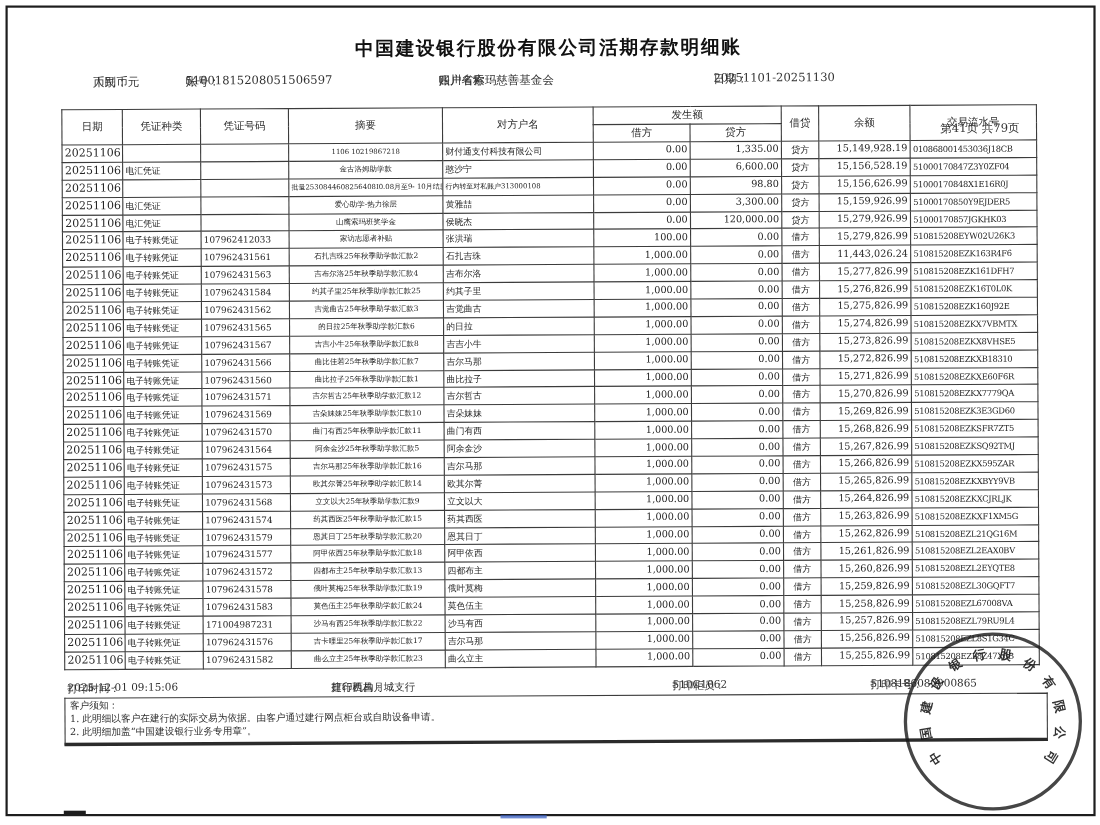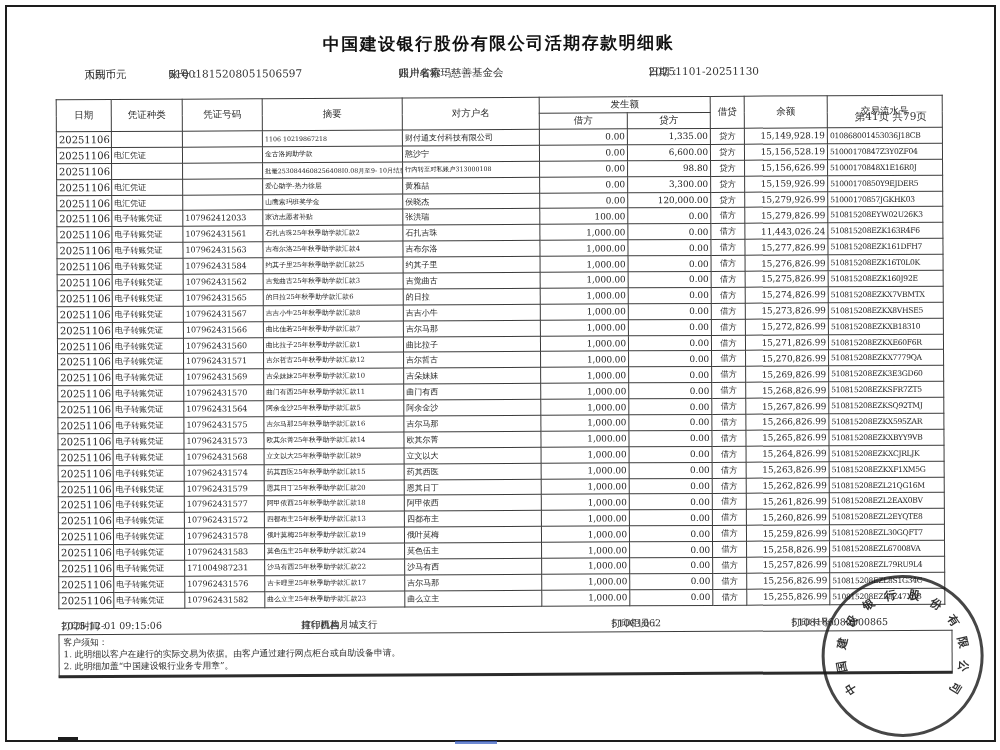--- a/index.html
+++ b/index.html
@@ -13,21 +13,21 @@
   .meta{position:relative;height:24px;margin-top:11px;font-size:10.5px;color:#333;}
   .meta span{position:absolute;white-space:nowrap;}
   .m-currency{left:36px;} .m-account{left:120px;} .m-accname{left:350px;} .m-date{left:600px;} .m-page{left:806px;margin-top:46px;}
   table.ledger{border-collapse:collapse;margin-left:7px;margin-top:7px;width:886px;table-layout:fixed;}
   table.ledger th,table.ledger td{border:1px solid #3c3c3c;overflow:hidden;white-space:nowrap;padding:0 2px;}
   table.ledger th{font-weight:normal;font-size:9.5px;height:15px;color:#2b2b2b;text-align:center;}
   table.ledger td{height:14.9px;color:#252525;}
   .c-date{font-size:10px;}
   .c-type{font-size:8px;}
   .c-no{font-size:8px;}
-  .c-summary{font-size:6.8px;white-space:pre-line;line-height:7px;}
+  .c-summary{font-size:6.8px;white-space:pre-line;line-height:7px;text-align:center;}
   .c-party{font-size:8px;}
   .c-debit,.c-credit,.c-balance{font-size:8.8px;text-align:right;padding:0 3px 0 1px;}
   .c-balance{padding:0 1px;}
   .c-dc{font-size:8.2px;text-align:center;padding:0;}
   .c-flow{font-size:7.6px;padding:0 1px;letter-spacing:-0.3px;}
   td.xs{font-size:6.3px;}
   .printline{position:relative;height:22px;margin-top:3px;font-size:9.5px;color:#2e2e2e;}
   .printline span{position:absolute;top:4px;white-space:nowrap;}
   .p-time{left:10px;} .p-org{left:250px;} .p-teller{left:560px;} .p-card{left:740px;}
   .notice{margin-left:7px;width:884px;border:1px solid #3c3c3c;border-bottom:3px solid #2b2b2b;font-size:8.8px;color:#2e2e2e;padding:1px 4px 3px 4px;line-height:12px;}

